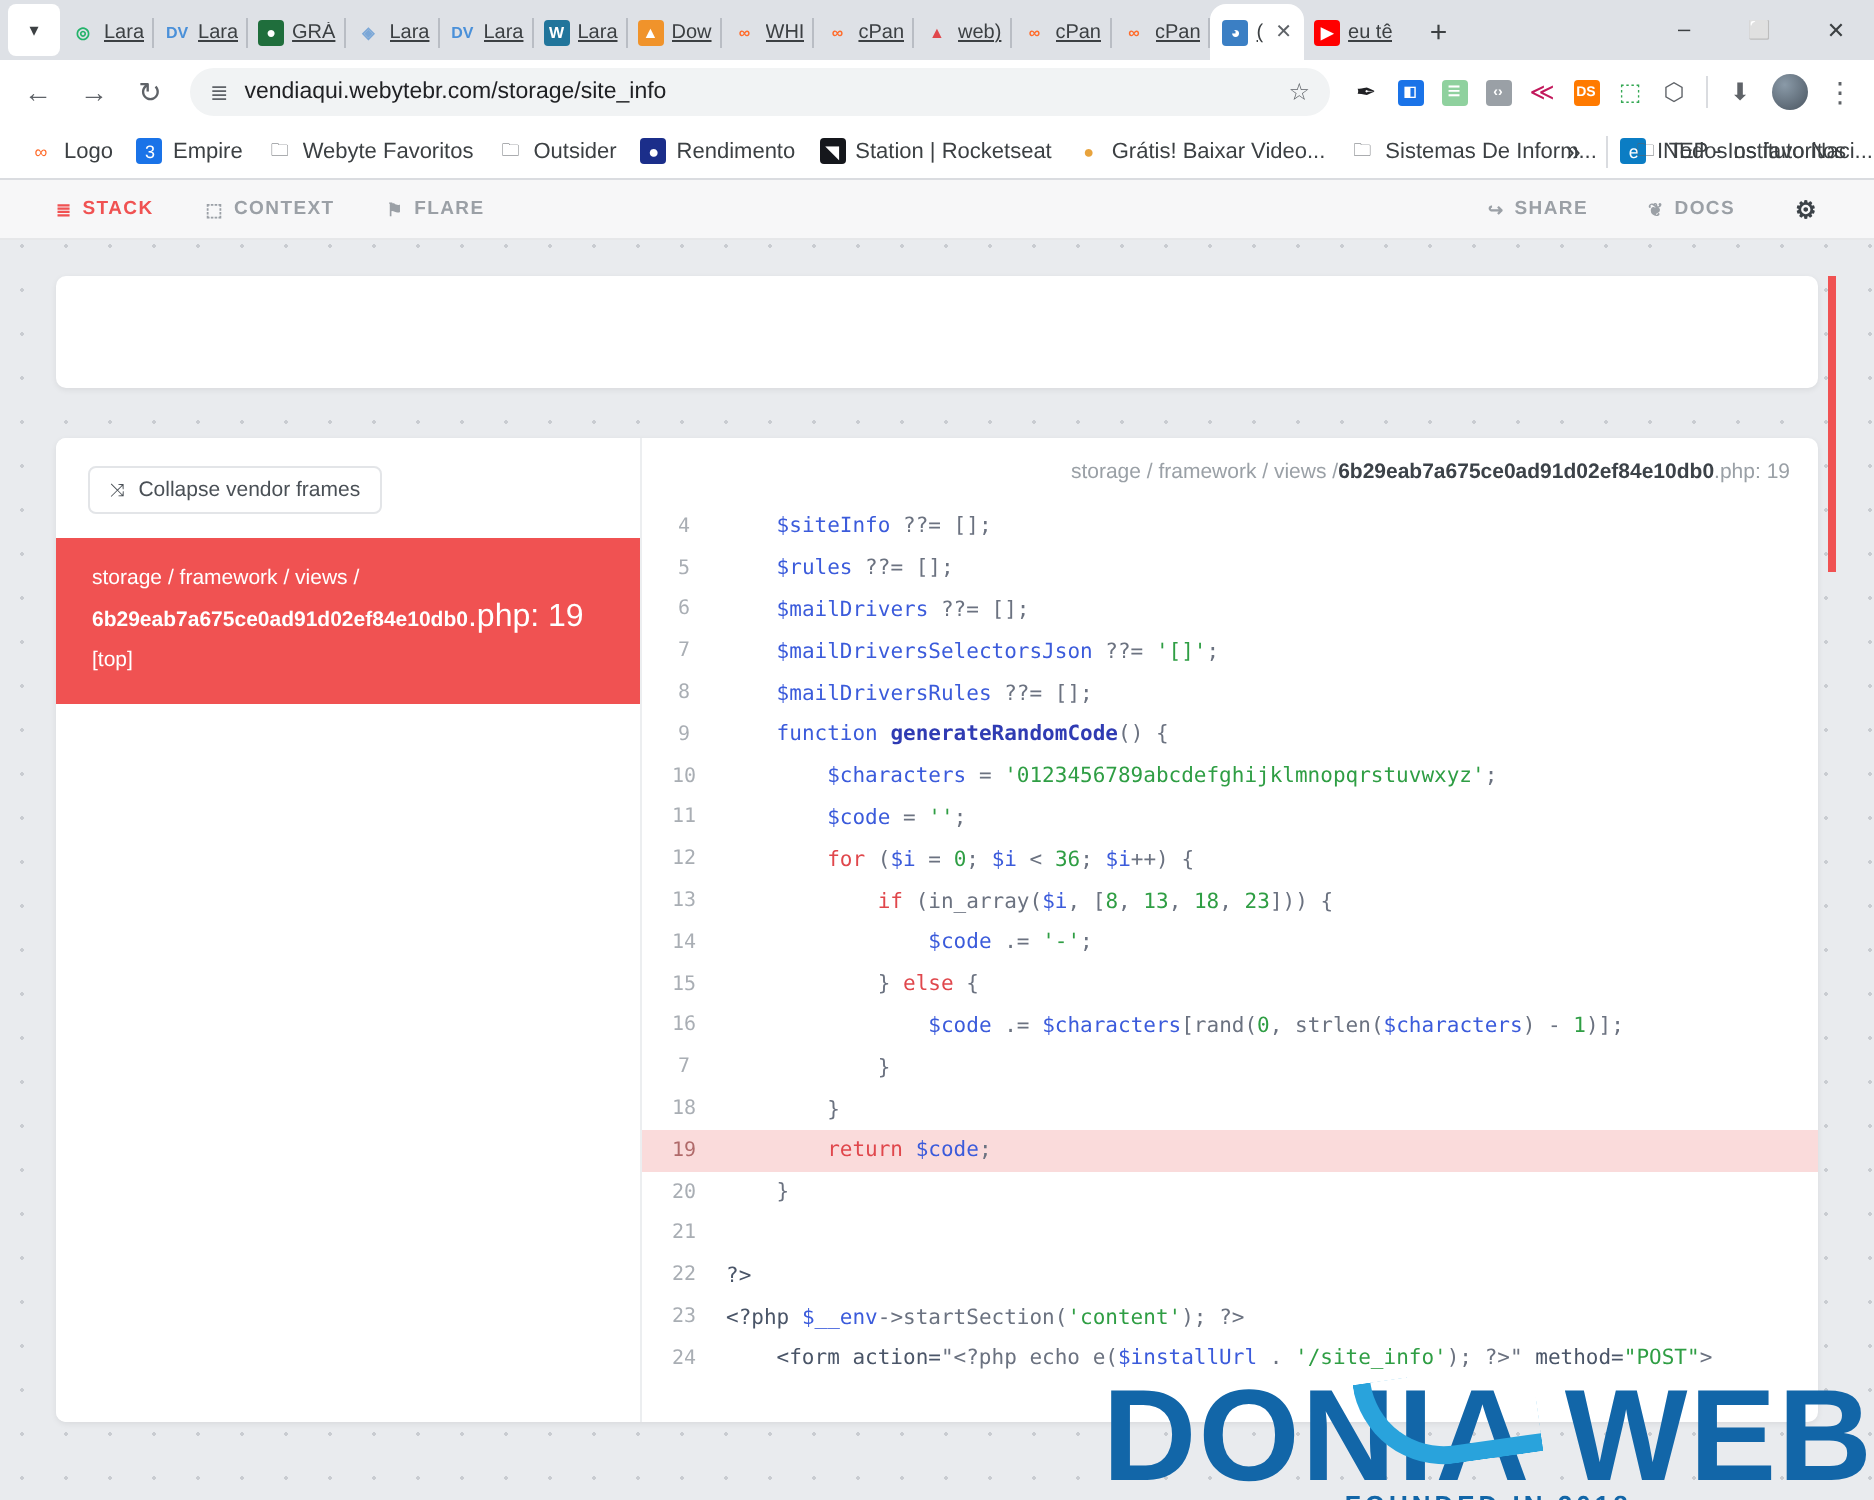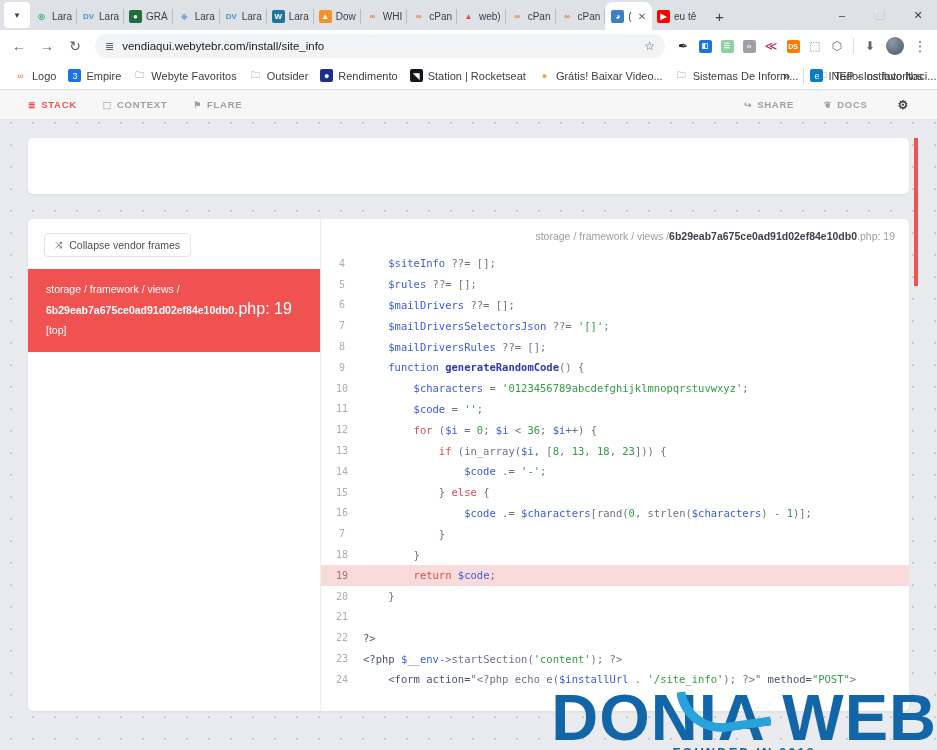--- a/index.html
+++ b/index.html
@@ -36,20 +36,21 @@
   }
   .tab:last-of-type .tab-sep { display: none; }
   .tab .favicon {
     width: 13px; height: 13px; flex: none; border-radius: 2px;
     display: flex; align-items: center; justify-content: center;
     font-size: 8px; font-weight: bold; color: #fff; overflow: hidden;
   }
   .tab .tab-title {
     white-space: nowrap; overflow: hidden; max-width: 26px;
     font-size: 10px;
+    text-decoration: underline;
   }
   .tab.active {
     background: #fff; border-radius: 8px 8px 0 0; height: 28px;
     padding: 0 6px; max-width: 64px;
   }
   .tab .tab-close { font-size: 10px; color: #5f6368; margin-left: 2px; }
   .newtab {
     width: 24px; height: 24px; margin: 0 0 2px 6px;
     display: flex; align-items: center; justify-content: center;
     font-size: 15px; color: #3c4043; border-radius: 50%; flex: none;
@@ -320,21 +321,21 @@
       <div>✕</div>
     </div>
   </div>
 
   <div class="toolbar">
     <div class="nav-btn">←</div>
     <div class="nav-btn">→</div>
     <div class="nav-btn">↻</div>
     <div class="omnibox">
       <span class="site-icon">≣</span>
-      <span class="url">vendiaqui.webytebr.com/install/site_info</span>
+      <span class="url">vendiaqui.webytebr.com/storage/site_info</span>
       <span class="star">☆</span>
     </div>
     <div id="ext-container" style="display:flex;align-items:center;">
         <div class="ext-icon" style="color: rgb(32, 33, 36); font-size: 12px;">✒</div>
         <div class="ext-icon">
           <span class="ext-box" style="background:#1a73e8;color:#ffffff;">◧</span>
         </div>
         <div class="ext-icon">
           <span class="ext-box" style="background:#8fd19e;color:#ffffff;">☰</span>
         </div>

